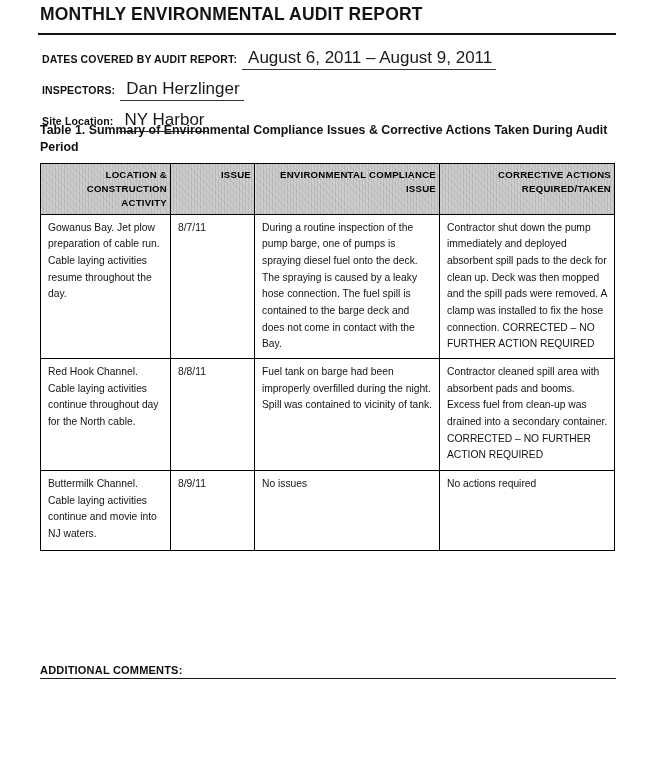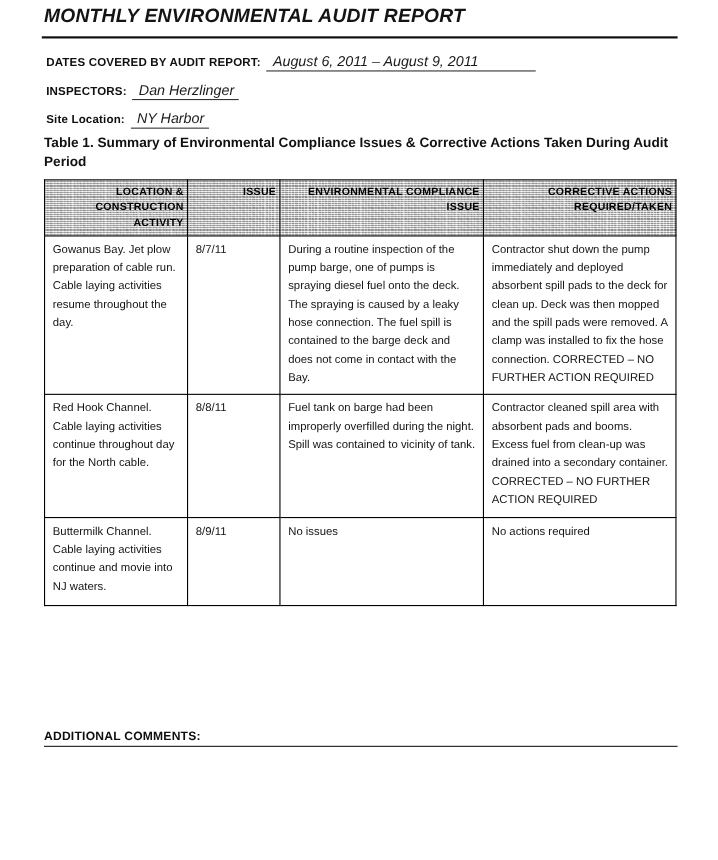--- a/index.html
+++ b/index.html
@@ -27,21 +27,20 @@
   
   .doc-title {
     position: absolute;
     left: 40px;
     top: 4px;
     font-size: 17.5px;
     font-weight: bold;
     letter-spacing: 0.2px;
     color: #141414;
     white-space: nowrap;
-    font-style: italic;
   }
   .title-rule {
     position: absolute;
     left: 38px;
     top: 33px;
     width: 578px;
     height: 2px;
     background: #111;
   }
 
@@ -59,27 +58,26 @@
     font-size: 11px;
   }
   .meta-label {
     font-weight: bold;
     font-size: 10.5px;
     letter-spacing: 0.15px;
     white-space: nowrap;
     color: #101010;
   }
   .meta-value {
-    font-size: 13px;
+    font-size: 17px;
     color: #1a1a1a;
     border-bottom: 1.2px solid #333;
     padding: 0 4px 1px 6px;
     margin-left: 5px;
     white-space: nowrap;
-    font-style: italic;
   }
   .meta-value.wide-dates { min-width: 245px; }
   .meta-value.name { min-width: 0; }
   .meta-value.site { min-width: 0; }
 
   
   .table-caption {
     position: absolute;
     left: 40px;
     top: 122px;

